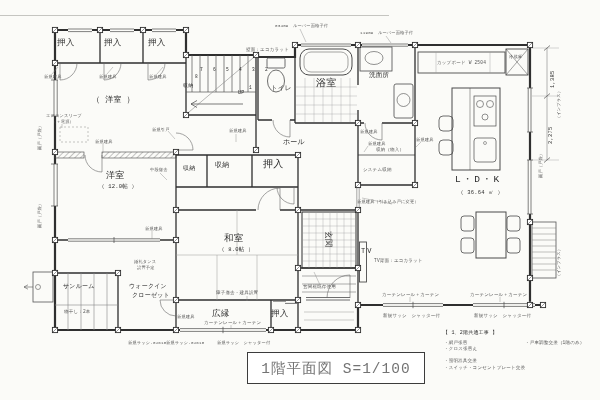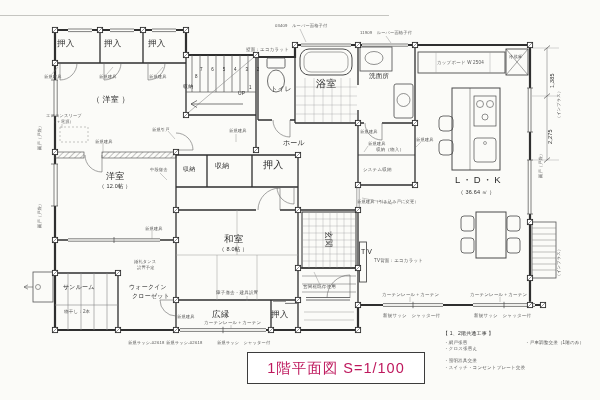--- a/index.html
+++ b/index.html
@@ -1,30 +1,30 @@
 <!DOCTYPE html>
 <html><head>
 <meta charset="utf-8">
 <style>
   html,body{margin:0;padding:0;background:#fff;}
   .canvas{position:relative;width:600px;height:400px;background:#fbfbf8;overflow:hidden;
-          font-family:Liberation Sans, sans-serif;}
+          font-family:Liberation Mono, monospace;}
   .plan-svg{position:absolute;left:0;top:0;}
   .lbl{position:absolute;line-height:1;white-space:nowrap;color:#2d2d2d;letter-spacing:.2px;}
   .gray{color:#555;}
   .s4{font-size:4.2px}.s45{font-size:4.5px}.s5{font-size:5px}.s55{font-size:5.5px}
   .s6{font-size:6px}.s65{font-size:6.5px}.s7{font-size:7px}.s75{font-size:10px}
   .s8{font-size:8px}.s85{font-size:8.5px}.s9{font-size:9px}.s95{font-size:9.5px}
   .sp{letter-spacing:3.8px;}
   .sp2{letter-spacing:2px;}
   .rot90{transform:rotate(90deg);transform-origin:left top;}
   .rotm90{transform:rotate(-90deg);transform-origin:left top;}
   .title-box{position:absolute;left:247px;top:352px;width:176px;height:30px;border:1.3px solid #3c3c3c;
              background:#fff;display:flex;align-items:center;justify-content:center;
-             font-size:14.5px;letter-spacing:1px;color:#be185d;}
+             font-size:14.5px;letter-spacing:1px;color:#737373;}
 </style>
 </head>
 <body>
 
 <div class="canvas">
 
 <svg class="plan-svg" width="600" height="400" viewBox="0 0 600 400">
   <defs>
     <pattern id="hatch" width="4" height="4" patternUnits="userSpaceOnUse" patternTransform="rotate(45)">
       <line x1="0" y1="0" x2="0" y2="4" stroke="#8a8a8a" stroke-width="1"></line>

